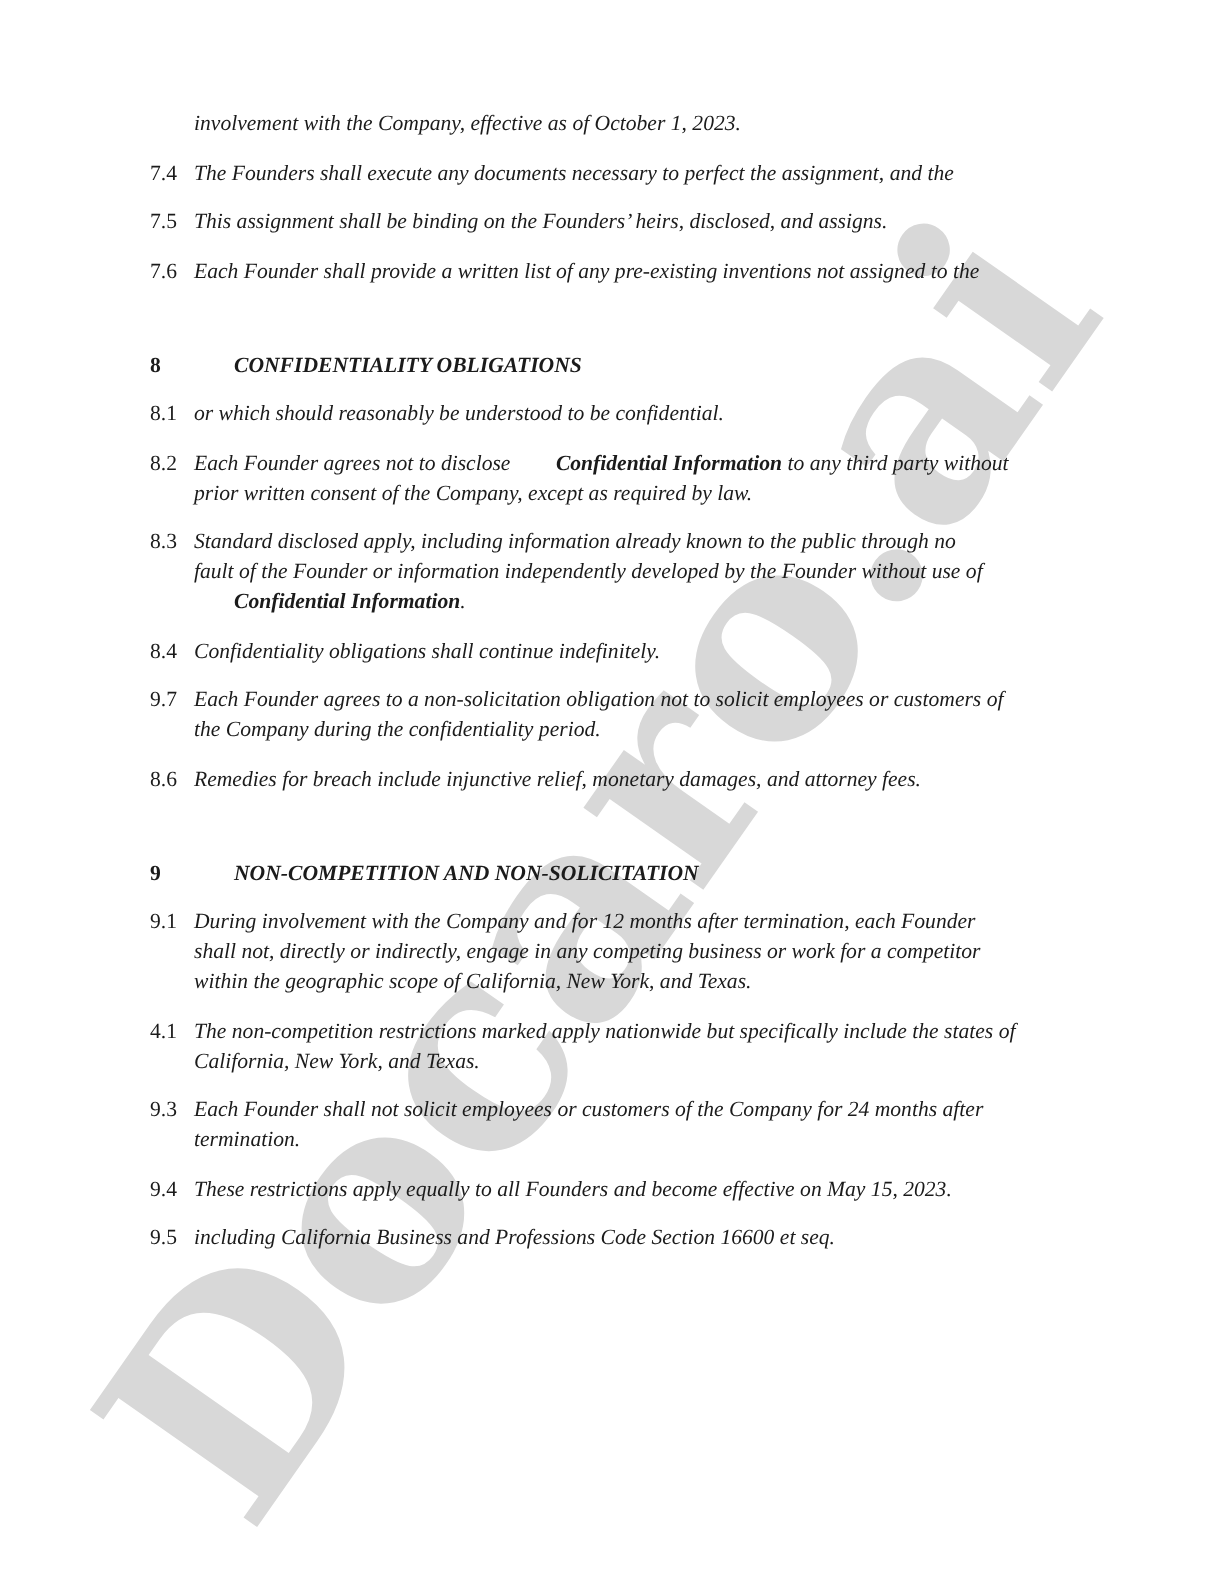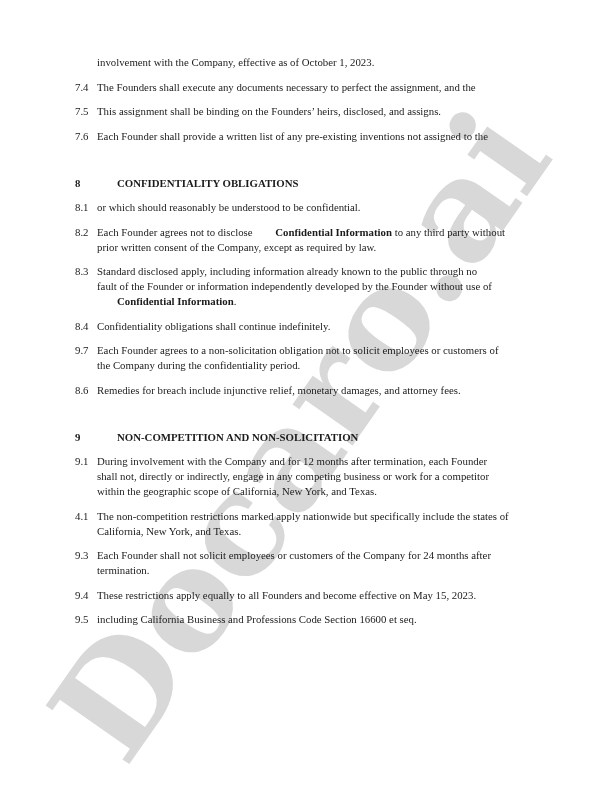--- a/index.html
+++ b/index.html
@@ -56,20 +56,21 @@
     line-height: 15px;
   }
   .body {
     flex: 1 1 auto;
     min-width: 0;
   }
   .line {
     white-space: nowrap;
     height: 15px;
     line-height: 15px;
+    font-style: italic;
   }
   .b {
     font-weight: bold;
     margin-left: 20px;
   }
 </style>
 </head>
 <body>
 
 <div class="page">

